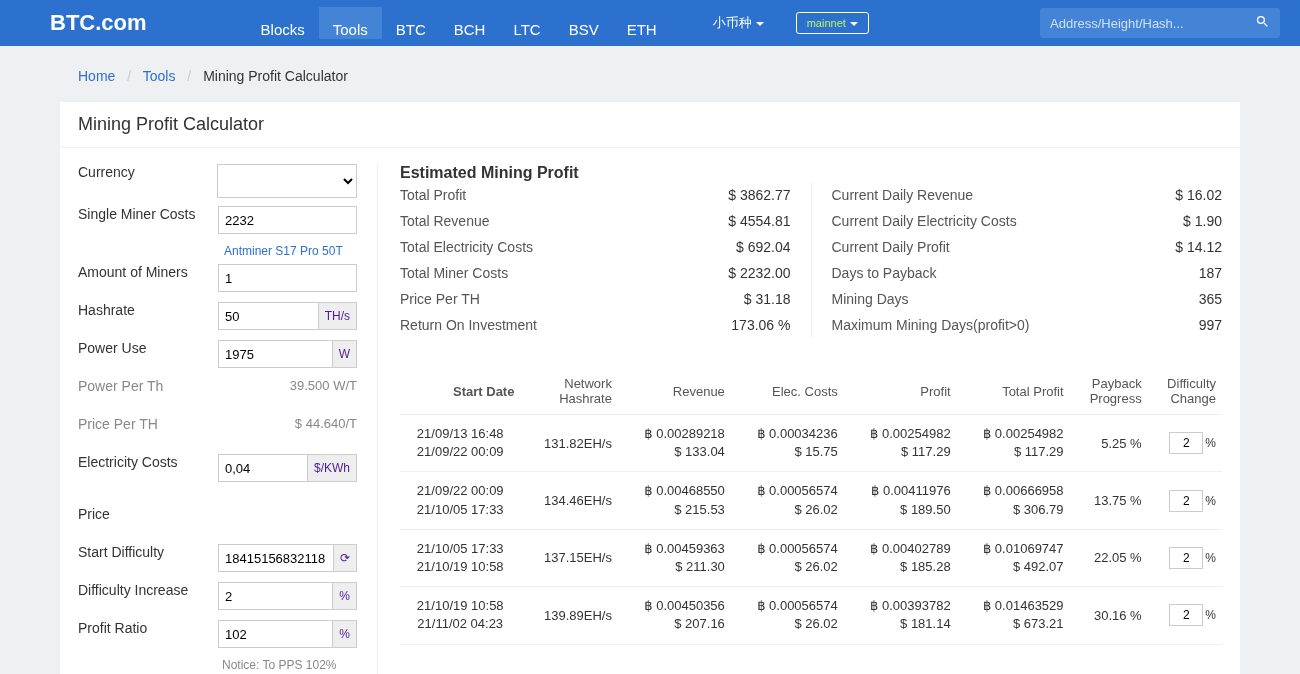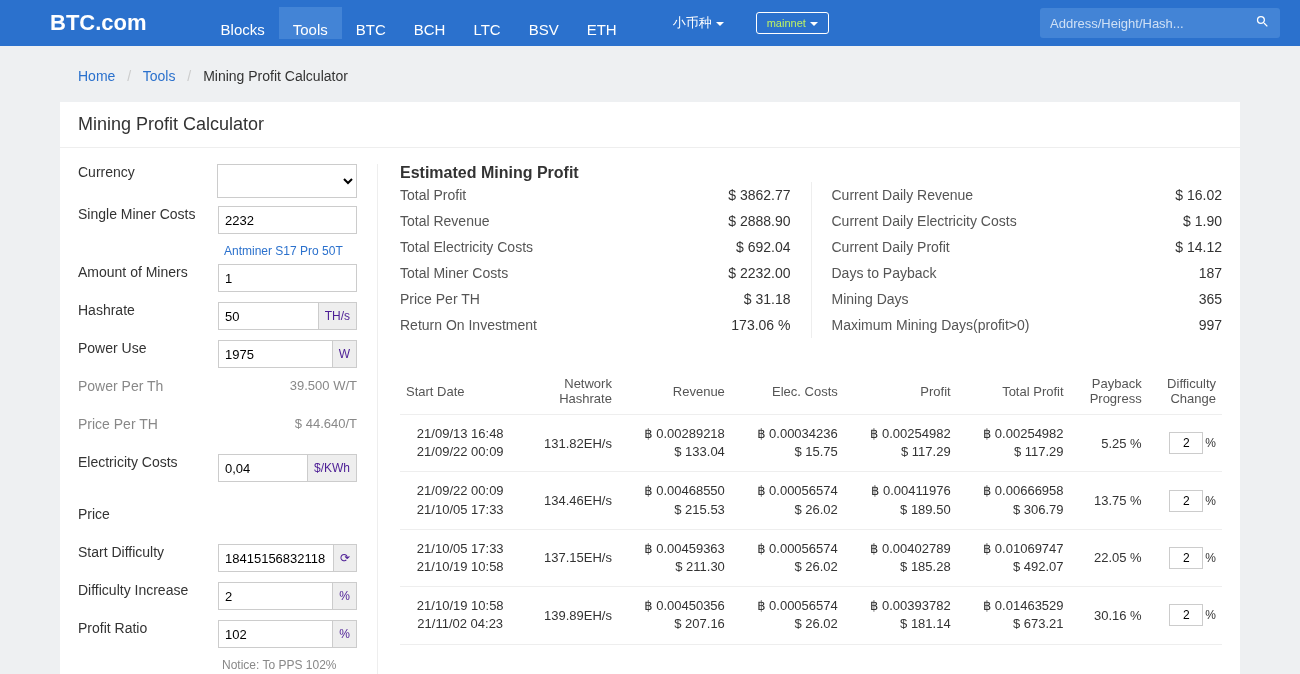--- a/index.html
+++ b/index.html
@@ -1,17 +1,17 @@
 <!DOCTYPE html>
 <html><head>
 <meta charset="utf-8">
 <style>
 * { box-sizing: border-box; margin: 0; padding: 0; }
 body { font-family: -apple-system, BlinkMacSystemFont, "Segoe UI", Arial, sans-serif; font-size: 14px; color: #333; background: #eef0f2; }
-.navbar { background: #2b71cd; height: 46px; display: flex; align-items: center; padding: 0 20px; }
+.navbar { background: #2b71cd; height: 46px; display: flex; align-items: center; padding: 0 20px; gap: 40px; }
 .logo { color: #fff; font-size: 22px; font-weight: 700; margin-right: 60px; margin-left: 30px;}
 .nav-links { display: flex; align-items: center; }
 .nav-link { color: #fff; padding: 0 14px; height: 32px; line-height: 46px; cursor: pointer; font-size: 15px; }
 .nav-link.active { background: #4384d6; }
 .nav-spacer { width: 30px; }
 .nav-small { color: #fff; font-size: 13px; padding: 0 12px; cursor: pointer; }
 .nav-select { border: 1px solid #fff; color: #bef264; background: transparent; padding: 4px 10px; border-radius: 3px; margin-left: 20px; cursor: pointer; font-size: 11px;}
 .search-box { margin-left: auto; background: #4384d6; border-radius: 3px; display: flex; align-items: center; padding: 0 10px; height: 30px; width: 240px; }
 .search-input { background: transparent; border: none; color: #fff; font-size: 13px; flex: 1; outline: none; }
 .search-input::placeholder { color: #cfe0f5; }
@@ -45,21 +45,21 @@
 .stats-grid { display: flex; margin-bottom: 30px; }
 .stats-col { flex: 1; }
 .stats-col:first-child { border-right: 1px solid #eee; padding-right: 20px; }
 .stats-col:last-child { padding-left: 20px; }
 .stat-row { display: flex; justify-content: space-between; padding: 5px 0; font-size: 14px; }
 .stat-row .label { color: #555; }
 .stat-row .value { color: #333; margin-left: 33px; }
 
 .table { width: 100%; border-collapse: collapse; }
 .table th { text-align: right; font-weight: 400; color: #555; font-size: 13px; padding: 8px 6px; border-bottom: 1px solid #eee; }
-.table th:first-child { text-align: left; }
+.table th:first-child { text-align: right; font-weight: bold; }
 .table td { text-align: right; font-size: 13px; padding: 10px 6px; border-bottom: 1px solid #eee; vertical-align: middle; }
 .table td:first-child { text-align: center; }
 .table .date-cell { line-height: 1.4; }
 .table .two-line { line-height: 1.4; }
 .diff-input { width: 34px; height: 22px; border: 1px solid #ccc; text-align: center; font-size: 12px; }
 .diff-suffix { margin-left: 2px; font-size: 12px; }
 .caret-down { display:inline-block; width:0; height:0; border-left:4px solid transparent; border-right:4px solid transparent; border-top:4px solid #fff; margin-left:4px; vertical-align:middle;}
 </style>
 </head>
 <body>
@@ -192,21 +192,21 @@
       <div class="main">
         <div class="section-title">Estimated Mining Profit</div>
         <div class="stats-grid">
           <div class="stats-col" id="stats-left">
               <div class="stat-row">
                 <span class="label">Total Profit</span>
                 <span class="value">$ 3862.77</span>
               </div>
               <div class="stat-row">
                 <span class="label">Total Revenue</span>
-                <span class="value">$ 2888.90</span>
+                <span class="value">$ 4554.81</span>
               </div>
               <div class="stat-row">
                 <span class="label">Total Electricity Costs</span>
                 <span class="value">$ 692.04</span>
               </div>
               <div class="stat-row">
                 <span class="label">Total Miner Costs</span>
                 <span class="value">$ 2232.00</span>
               </div>
               <div class="stat-row">

